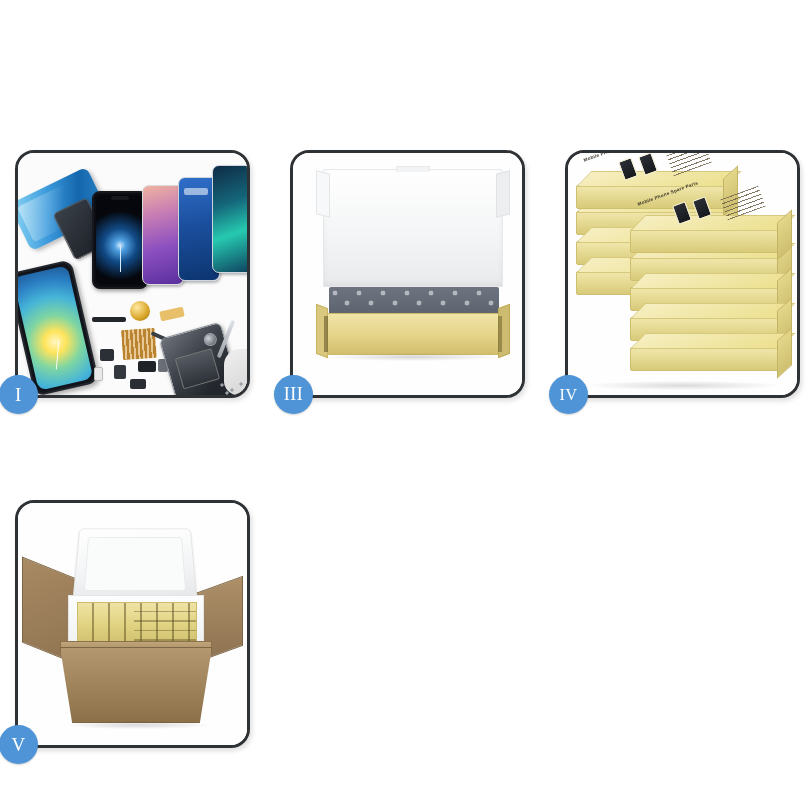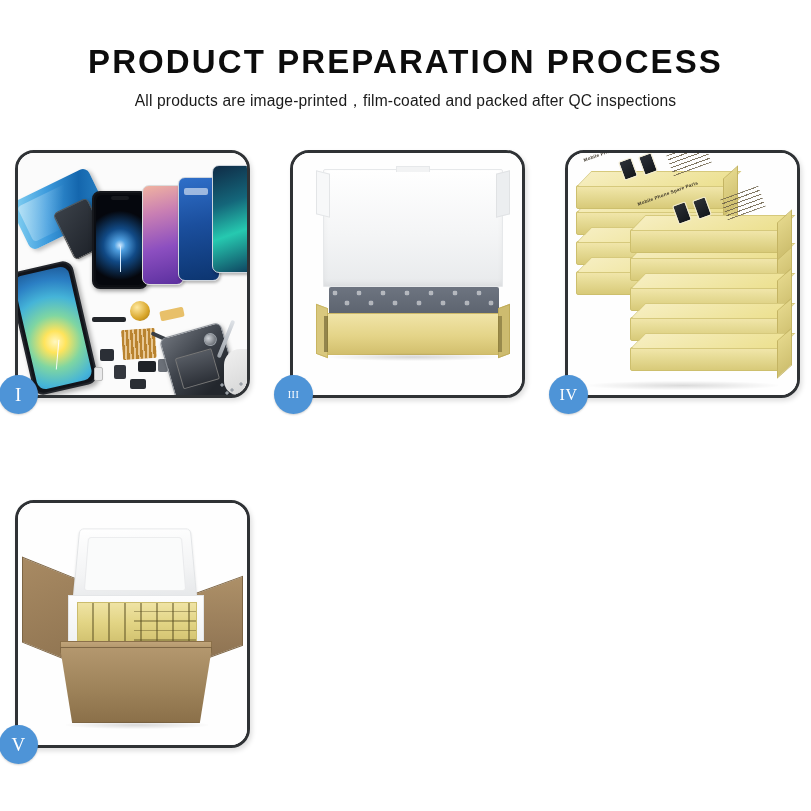--- a/index.html
+++ b/index.html
@@ -72,21 +72,21 @@
     background: #4e94d7;
     color: #ffffff;
     display: flex; align-items: center; justify-content: center;
     font-family: "Liberation Serif", serif;
     font-size: 19px;
     letter-spacing: 0.5px;
     z-index: 9;
     box-shadow: 0 1px 2px rgba(0,0,0,0.18);
   }
   .badge.wide { font-size: 16px; }
-  .badge.xwide { font-size: 10px; }
+  .badge.xwide { font-size: 18px; }
 
   
   .p1 { background: #fbfbfb; }
   .ph {
     position: absolute;
     border-radius: 5px;
     box-shadow: 1px 2px 3px rgba(0,0,0,0.28);
     overflow: hidden;
   }
   
@@ -460,24 +460,20 @@
   .p6-shadow {
     position:absolute; left: 30px; top: 214px; width: 178px; height: 9px;
     background: radial-gradient(ellipse at center, rgba(0,0,0,.15), transparent 74%);
   }
 </style>
 </head>
 <body>
 
 <div id="page">
 
-  <div class="header">
-    <div class="title">PRODUCT PREPARATION PROCESS</div>
-    <div class="subtitle">All products are image-printed，film-coated and packed after QC inspections</div>
-  </div>
 
   <div class="grid">
 
     <div class="panel">
       <div class="panel-inner p1">
         <div class="ph p1-film"></div>
         <div class="ph p1-dk"></div>
         <div class="ph p1-center">
           <div class="scr"></div>
           <div class="crack"></div>

